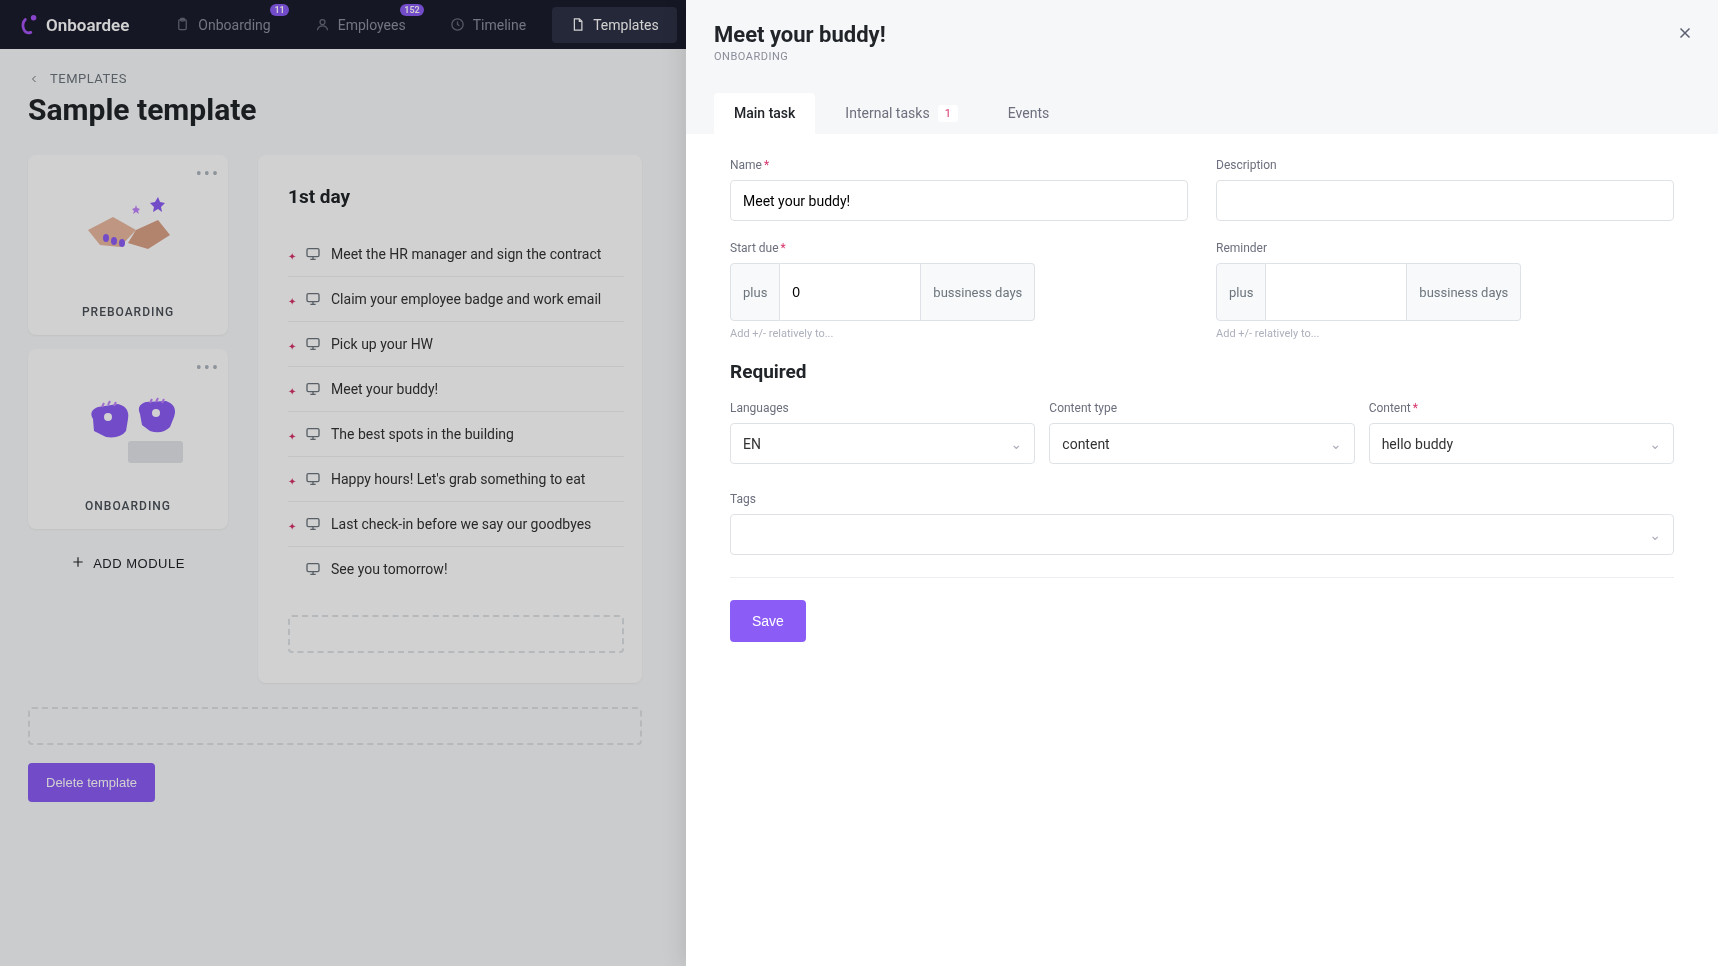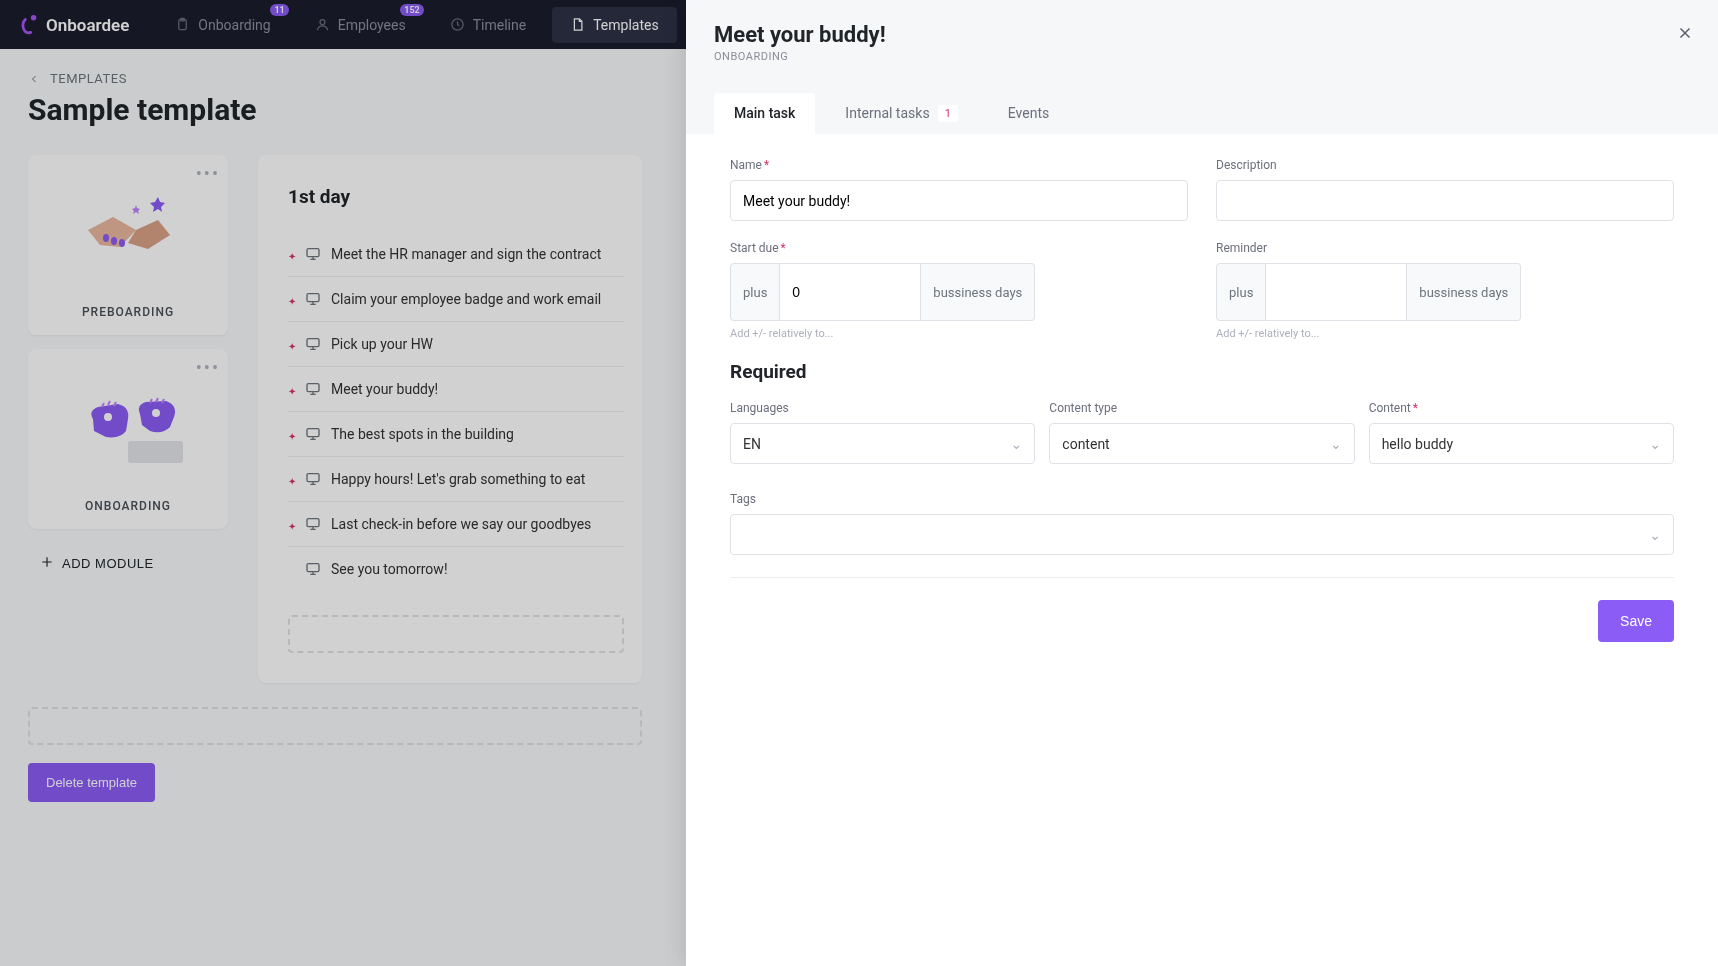--- a/index.html
+++ b/index.html
@@ -141,20 +141,21 @@
 .add-module-btn {
   width: 100%;
   background: transparent;
   border: none;
   padding: 12px;
   font-size: 13px;
   letter-spacing: 0.5px;
   cursor: pointer;
   display: flex;
   align-items: center;
+  justify-content: center;
   gap: 8px;
   color: #212529;
 }
 .tasks-col {
   flex: 1;
   background: #fff;
   border-radius: 8px;
   padding: 30px 18px 30px 30px;
   box-shadow: 0 1px 2px rgba(0,0,0,0.05);
 }
@@ -361,21 +362,21 @@
 .chev { color: #adb0bc; }
 .three-col { display: flex; gap: 14px; margin-bottom: 28px; }
 .three-col > div { flex: 1; }
 .divider {
   border: none;
   border-top: 1px solid #eceef2;
   margin: 10px 0 22px;
 }
 .save-row {
   display: flex;
-  justify-content: flex-end;
+  justify-content: flex-start;
 }
 .save-btn {
   background: #8b5cf6;
   color: #fff;
   border: none;
   padding: 13px 22px;
   border-radius: 4px;
   font-size: 14px;
   cursor: pointer;
   font-weight: 500;

